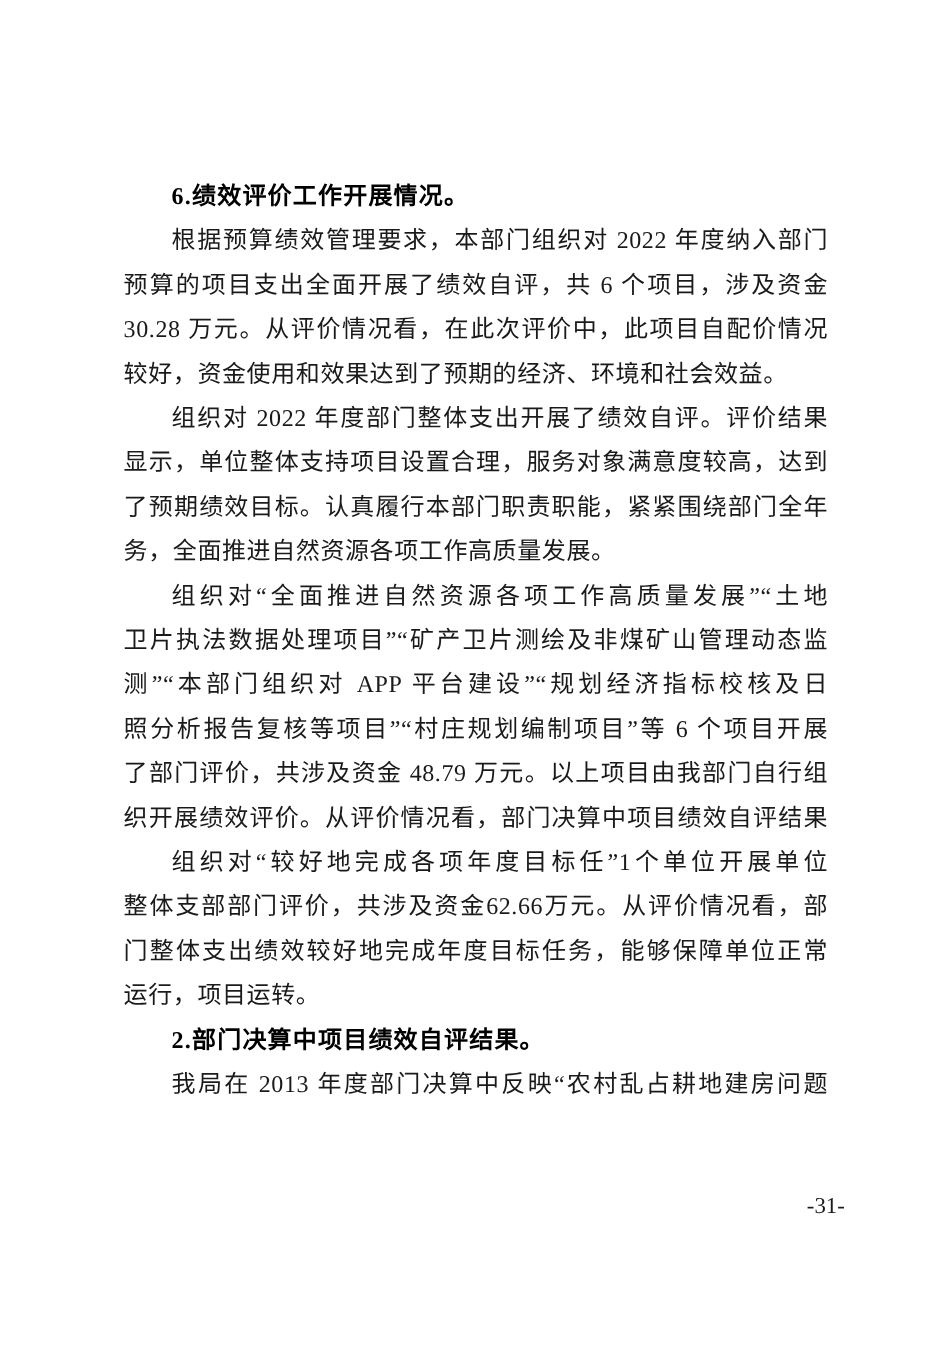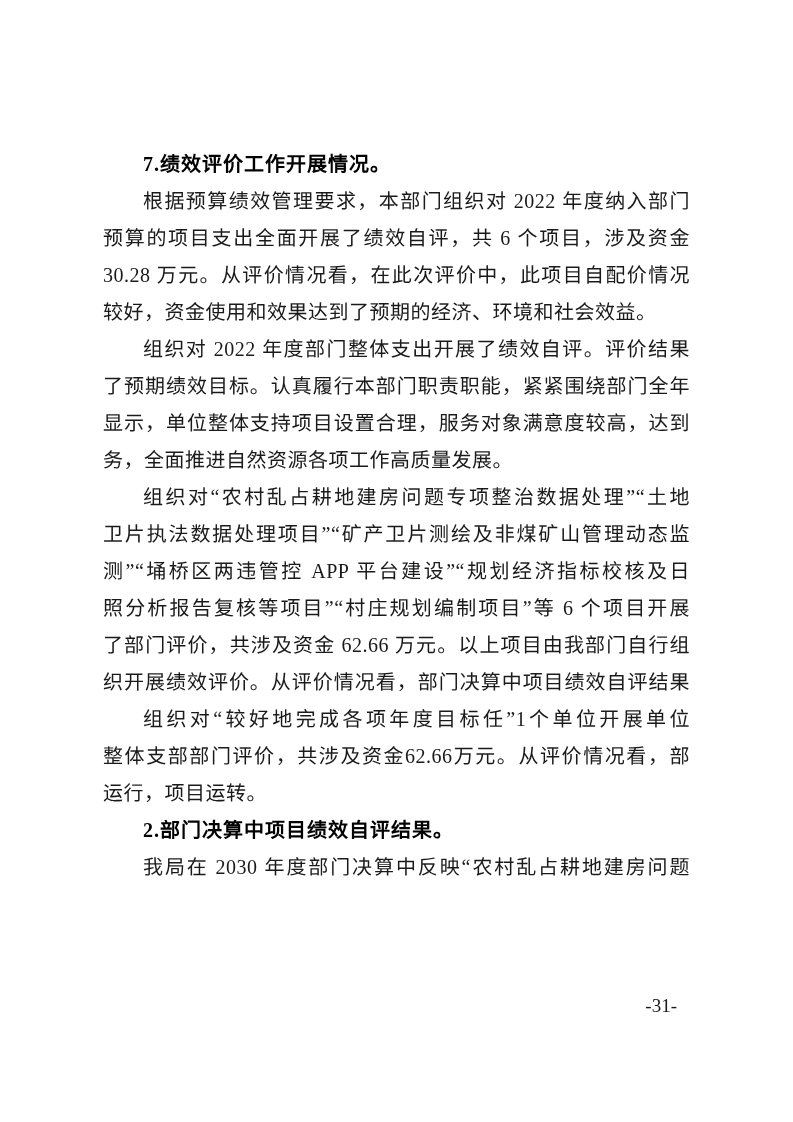--- a/index.html
+++ b/index.html
@@ -37,66 +37,67 @@
   .ln.end { text-align-last: left; }
   .ln.head {
     font-weight: 700;
     color: #000000;
     text-align-last: left;
     text-indent: 2em;
     letter-spacing: 1px;
   }
   .footer-num {
     position: absolute;
-    right: 116px;
+    right: 89px;
     top: 995px;
     font-size: 19px;
     line-height: 22px;
     color: #1a1a1a;
   }
 </style>
 </head>
 <body>
 
 <div class="page">
   <div class="content">
 
-    <div class="ln head">7.绩效评价工作开展情况。</div>
+    <div class="ln head">6.绩效评价工作开展情况。</div>
 
     <div class="para">
       <div class="ln ind">根据预算绩效管理要求，本部门组织对 2022 年度纳入部门</div>
       <div class="ln">预算的项目支出全面开展了绩效自评，共 6 个项目，涉及资金</div>
       <div class="ln">30.28 万元。从评价情况看，在此次评价中，此项目自配价情况</div>
       <div class="ln end">较好，资金使用和效果达到了预期的经济、环境和社会效益。</div>
     </div>
 
     <div class="para">
       <div class="ln ind">组织对 2022 年度部门整体支出开展了绩效自评。评价结果</div>
+      <div class="ln">显示，单位整体支持项目设置合理，服务对象满意度较高，达到</div>
       <div class="ln">了预期绩效目标。认真履行本部门职责职能，紧紧围绕部门全年</div>
-      <div class="ln">显示，单位整体支持项目设置合理，服务对象满意度较高，达到</div>
       <div class="ln end">务，全面推进自然资源各项工作高质量发展。</div>
     </div>
 
     <div class="para">
-      <div class="ln ind">组织对“农村乱占耕地建房问题专项整治数据处理”“土地</div>
+      <div class="ln ind">组织对“全面推进自然资源各项工作高质量发展”“土地</div>
       <div class="ln">卫片执法数据处理项目”“矿产卫片测绘及非煤矿山管理动态监</div>
-      <div class="ln">测”“埇桥区两违管控 APP 平台建设”“规划经济指标校核及日</div>
+      <div class="ln">测”“本部门组织对 APP 平台建设”“规划经济指标校核及日</div>
       <div class="ln">照分析报告复核等项目”“村庄规划编制项目”等 6 个项目开展</div>
-      <div class="ln">了部门评价，共涉及资金 62.66 万元。以上项目由我部门自行组</div>
+      <div class="ln">了部门评价，共涉及资金 48.79 万元。以上项目由我部门自行组</div>
       <div class="ln">织开展绩效评价。从评价情况看，部门决算中项目绩效自评结果</div>
     </div>
 
     <div class="para">
       <div class="ln ind">组织对“较好地完成各项年度目标任”1个单位开展单位</div>
       <div class="ln">整体支部部门评价，共涉及资金62.66万元。从评价情况看，部</div>
+      <div class="ln">门整体支出绩效较好地完成年度目标任务，能够保障单位正常</div>
       <div class="ln end">运行，项目运转。</div>
     </div>
 
     <div class="ln head">2.部门决算中项目绩效自评结果。</div>
 
     <div class="para">
-      <div class="ln ind">我局在 2030 年度部门决算中反映“农村乱占耕地建房问题</div>
+      <div class="ln ind">我局在 2013 年度部门决算中反映“农村乱占耕地建房问题</div>
     </div>
 
   </div>
 
   <div class="footer-num">-31-</div>
 </div>
 
 </body></html>

